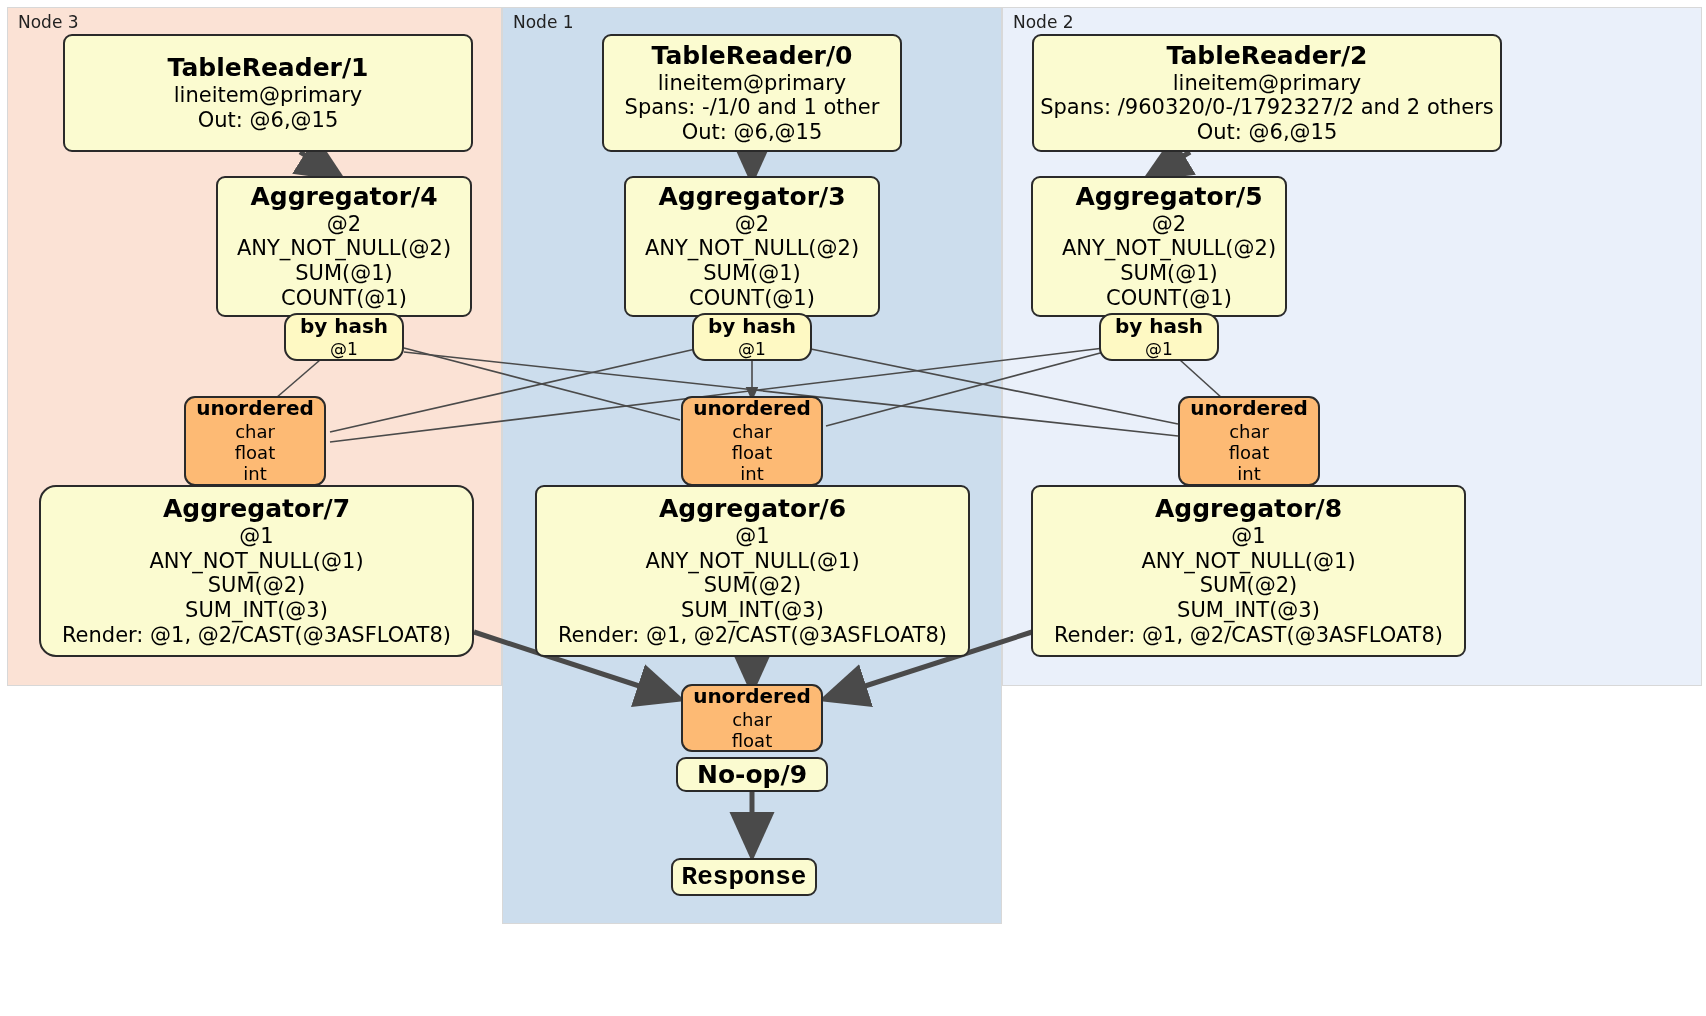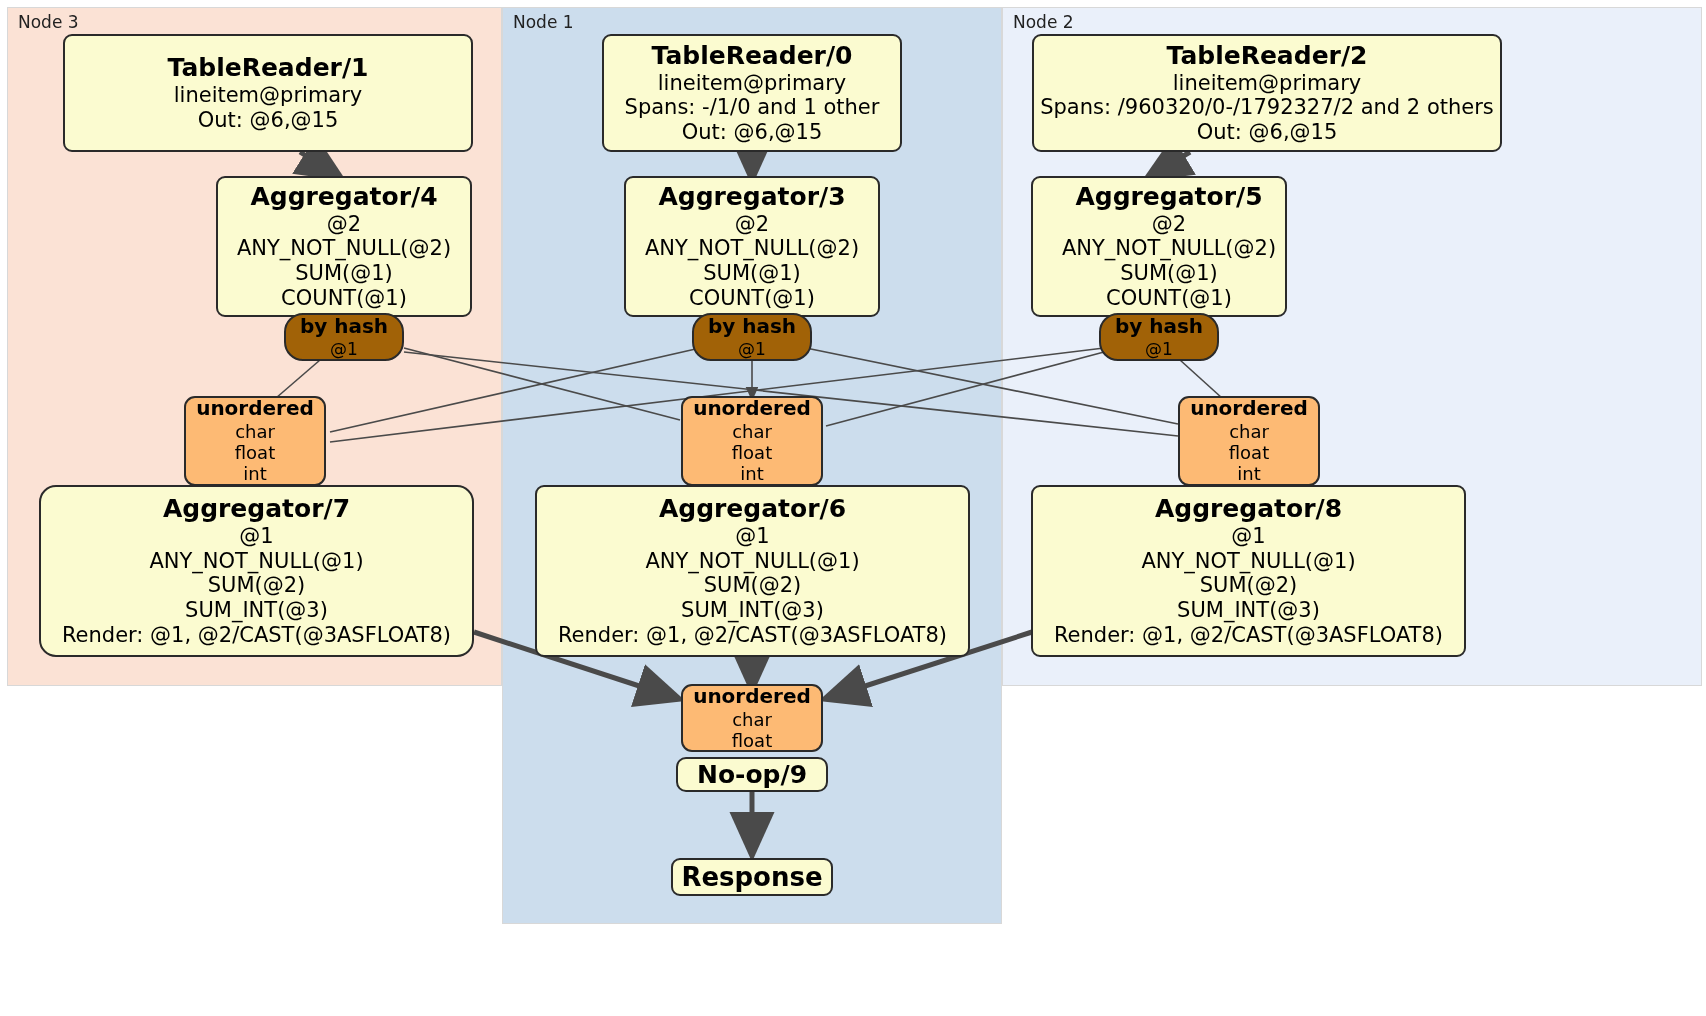--- a/index.html
+++ b/index.html
@@ -71,22 +71,22 @@
     color: #000;
     white-space: nowrap;
   }
 
   .proc {
     background: #fbfbd0;
     z-index: 6;
   }
 
   .router {
-    background: #a16207;
-    border-radius: 19px;
+    background: #fef9c3;
+    border-radius: 13px;
     z-index: 8;
   }
   .router .title { font-size: 20px; }
   .router .detail { font-size: 17px; }
 
   .synch {
     background: #fdba74;
     border-radius: 11px;
     z-index: 7;
   }
@@ -258,17 +258,17 @@
   <div class="node synch" style="left:681px; top:684px; width:142px; height:68px;">
     <div class="title">unordered</div>
     <div class="detail">char</div>
     <div class="detail">float</div>
   </div>
 
   <div class="node proc noop" style="left:676px; top:757px; width:152px; height:35px;border-radius:10px;">
     <div class="title">No-op/9</div>
   </div>
 
-  <div class="node proc response" style="left:671px; top:858px; width:162px; height:38px;">
+  <div class="node proc response" style="left:671px; top:858px; width:146px; height:38px;font-family:Liberation Mono, monospace;">
     <div class="title">Response</div>
   </div>
 
 </div>
 
 </body></html>

